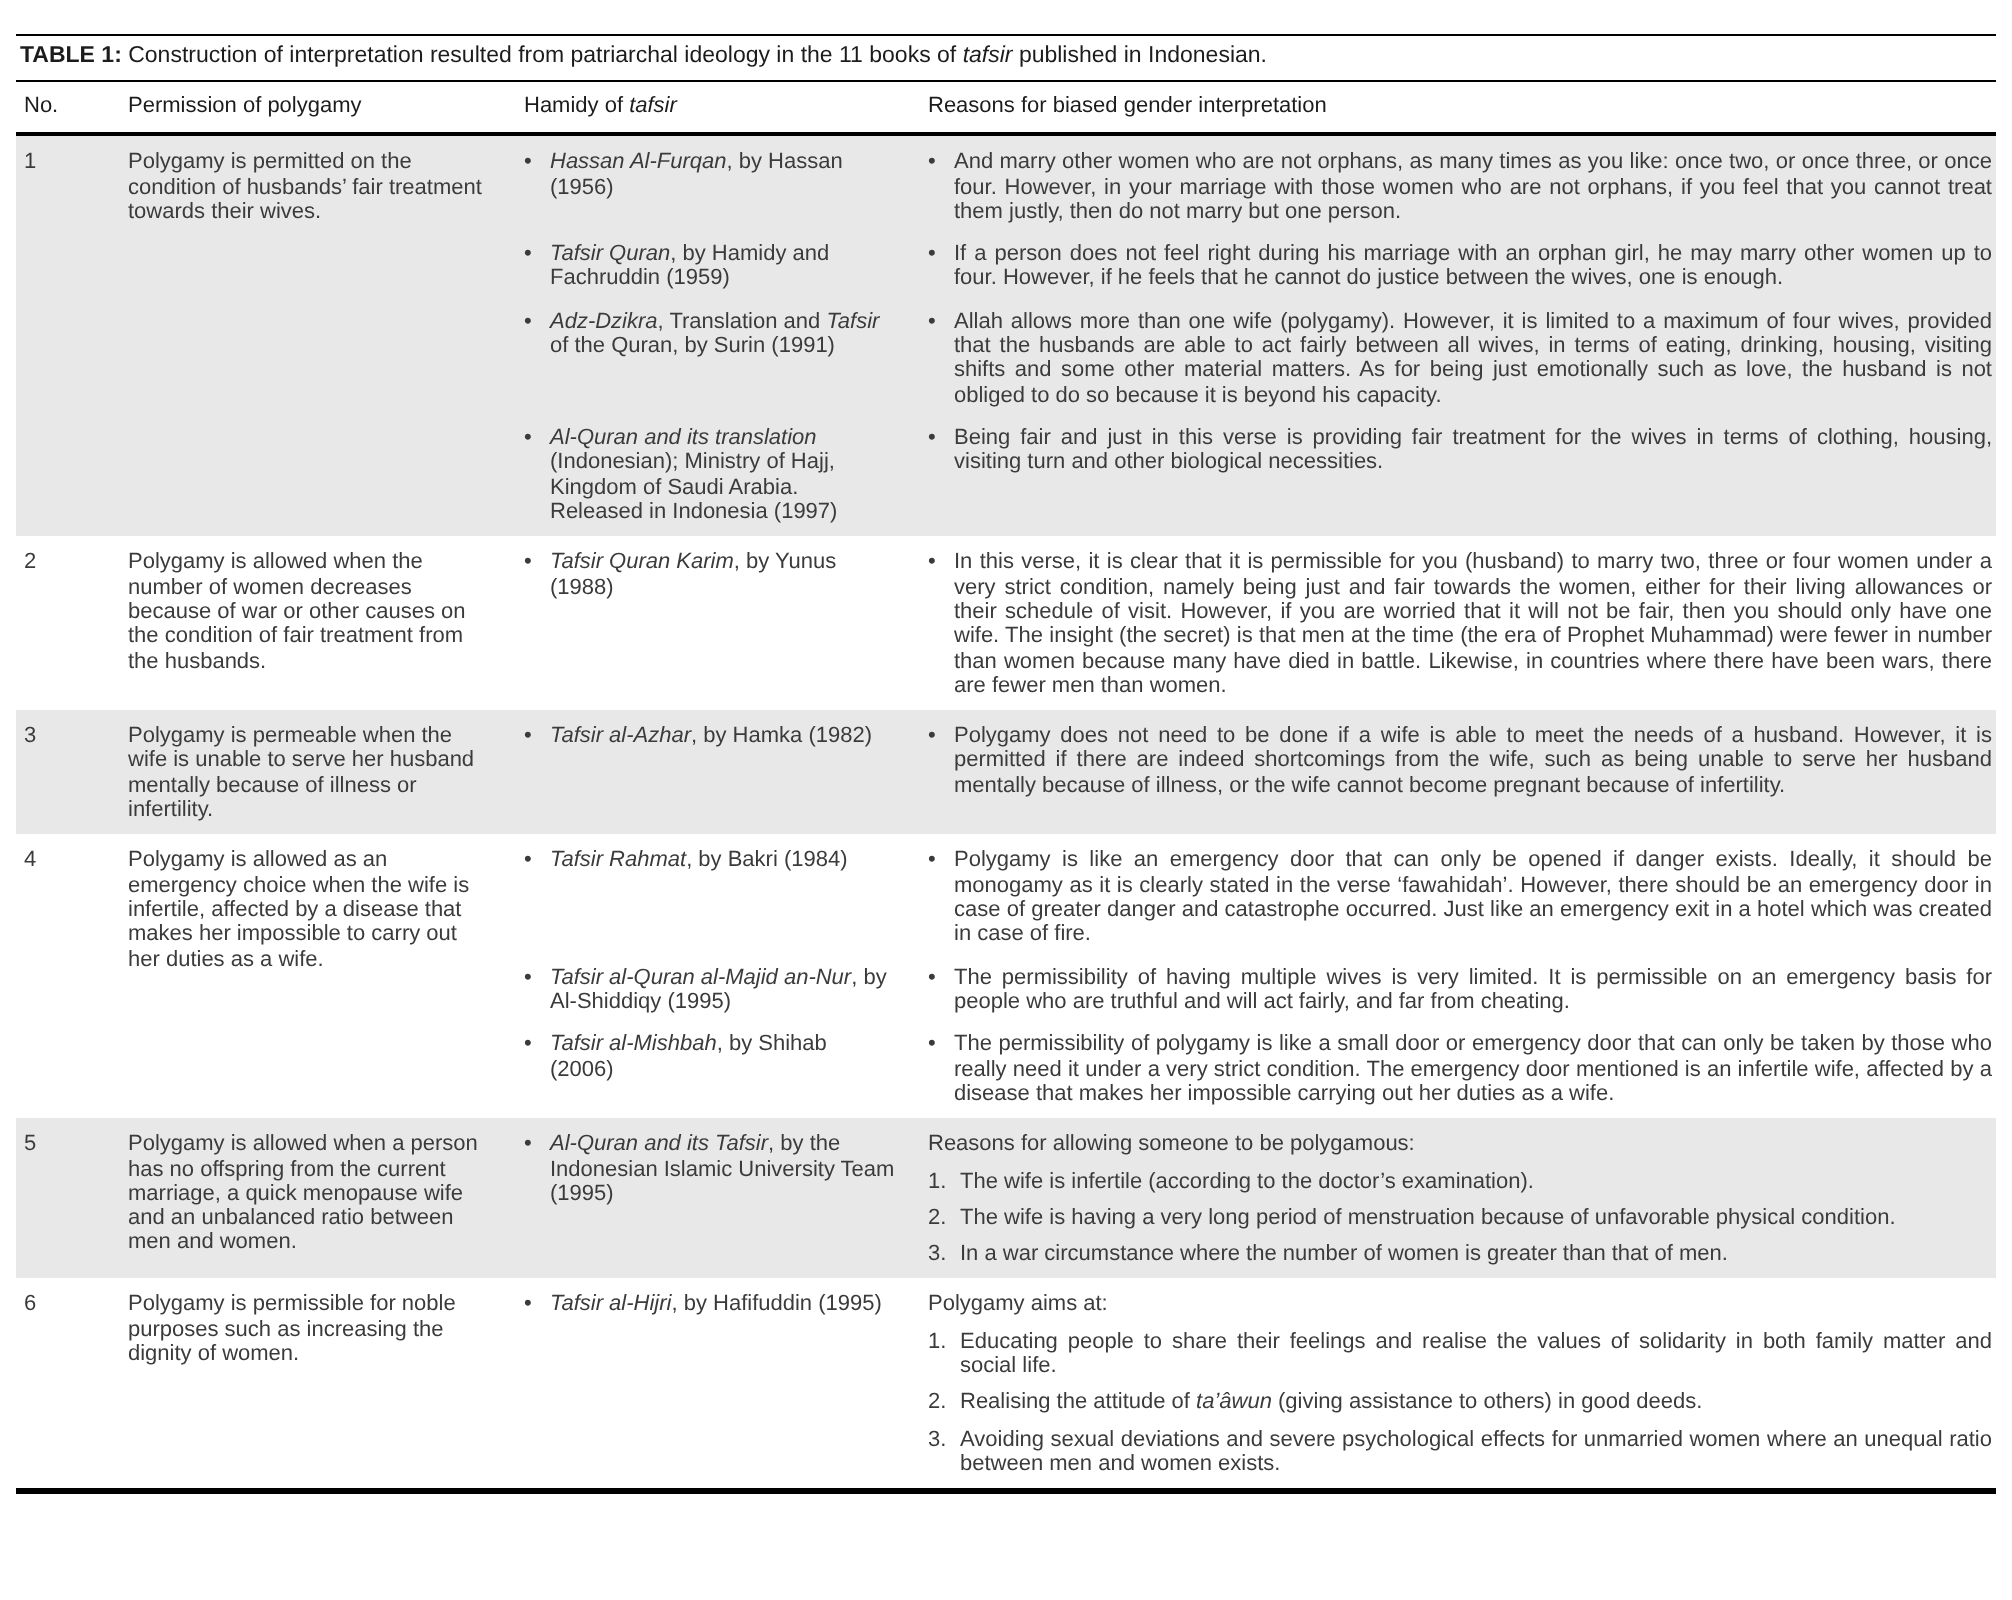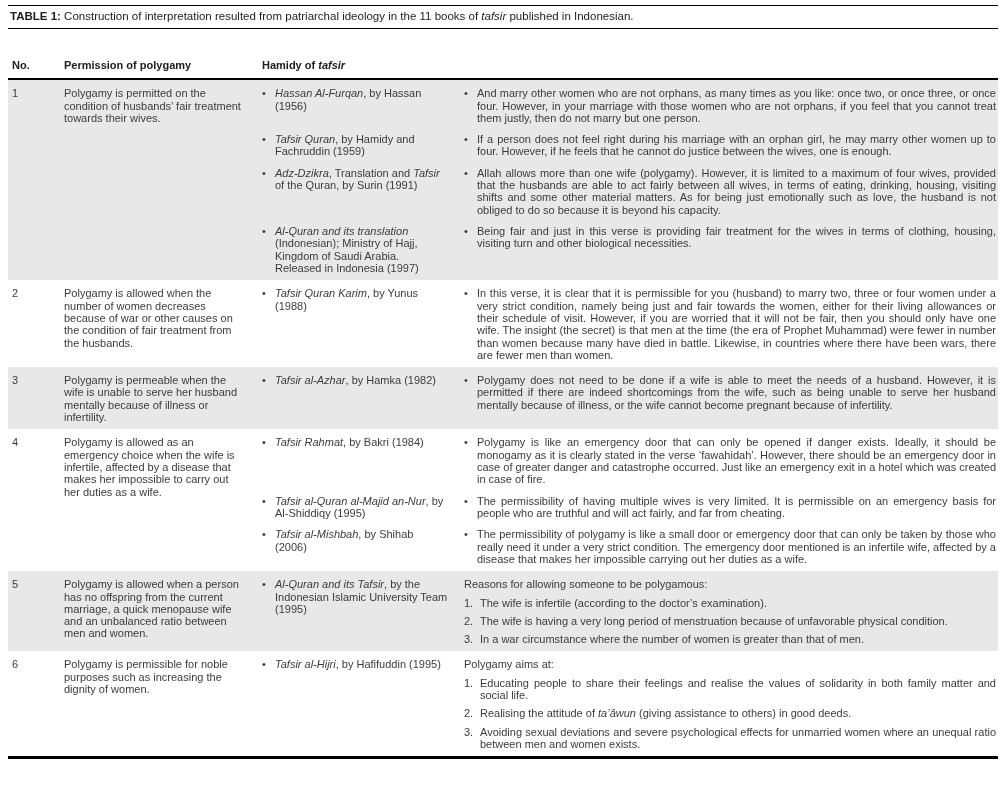--- a/index.html
+++ b/index.html
@@ -2,27 +2,27 @@
 <html><head>
 <meta charset="utf-8">
 <style>
   html,body{margin:0;padding:0;}
   body{
     width:1006px;height:800px;background:#ffffff;
     font-family:"Liberation Sans",sans-serif;
     color:#3b3b3b;font-size:11px;line-height:1.12;
     overflow:hidden;
   }
-  .page{padding:5px 8px 0 8px;}
+  .page{padding:17px 8px 0 8px;}
   .topline{border-top:1.5px solid #000;}
   .table-title{padding:4px 2px 5px 2px;font-size:11.5px;color:#1c1c1c;}
   .midline{border-top:1px solid #000;}
   .header-row{
     display:grid;grid-template-columns:54px 198px 202px 1fr;
-    padding:6px 2px 7px 2px;font-weight:bold;color:#1c1c1c;margin-top:24px;
+    padding:6px 2px 7px 2px;font-weight:normal;color:#1c1c1c;
   }
   .thickline{border-top:2.5px solid #000;}
   .bottomline{border-top:3px solid #000;}
   .row{display:grid;grid-template-columns:54px 198px 1fr;padding:7px 2px 6px 2px;}
   .row.striped{background:#e8e8e8;}
   .cell-no{padding-left:2px;}
   .cell-permission{padding-right:16px;}
   .entry{display:grid;grid-template-columns:202px 1fr;margin-bottom:9px;}
   .entry:last-child{margin-bottom:0;}
   .book-cell{padding-right:16px;}
@@ -41,20 +41,21 @@
 <body>
 
 <div class="page">
   <div class="topline"></div>
   <div class="table-title"><span class="bd">TABLE 1:</span><span> Construction of interpretation resulted from patriarchal ideology in the 11 books of </span><span class="it">tafsir</span><span> published in Indonesian.</span></div>
   <div class="midline"></div>
   <div class="header-row">
     <div class="cell-no"><span>No.</span></div>
     <div><span>Permission of polygamy</span></div>
     <div><span>Hamidy of </span><span class="it">tafsir</span></div>
+    <div><span>Reasons for biased gender interpretation</span></div>
   </div>
   <div class="thickline"></div>
   <div id="table-body">
       <div class="row striped">
         <div class="cell-no">1</div>
         <div class="cell-permission">Polygamy is permitted on the condition of husbands’ fair treatment towards their wives.</div>
         <div class="cell-entries">
           <div class="entry">
             <div class="book-cell">
               <div class="bullet-item">

